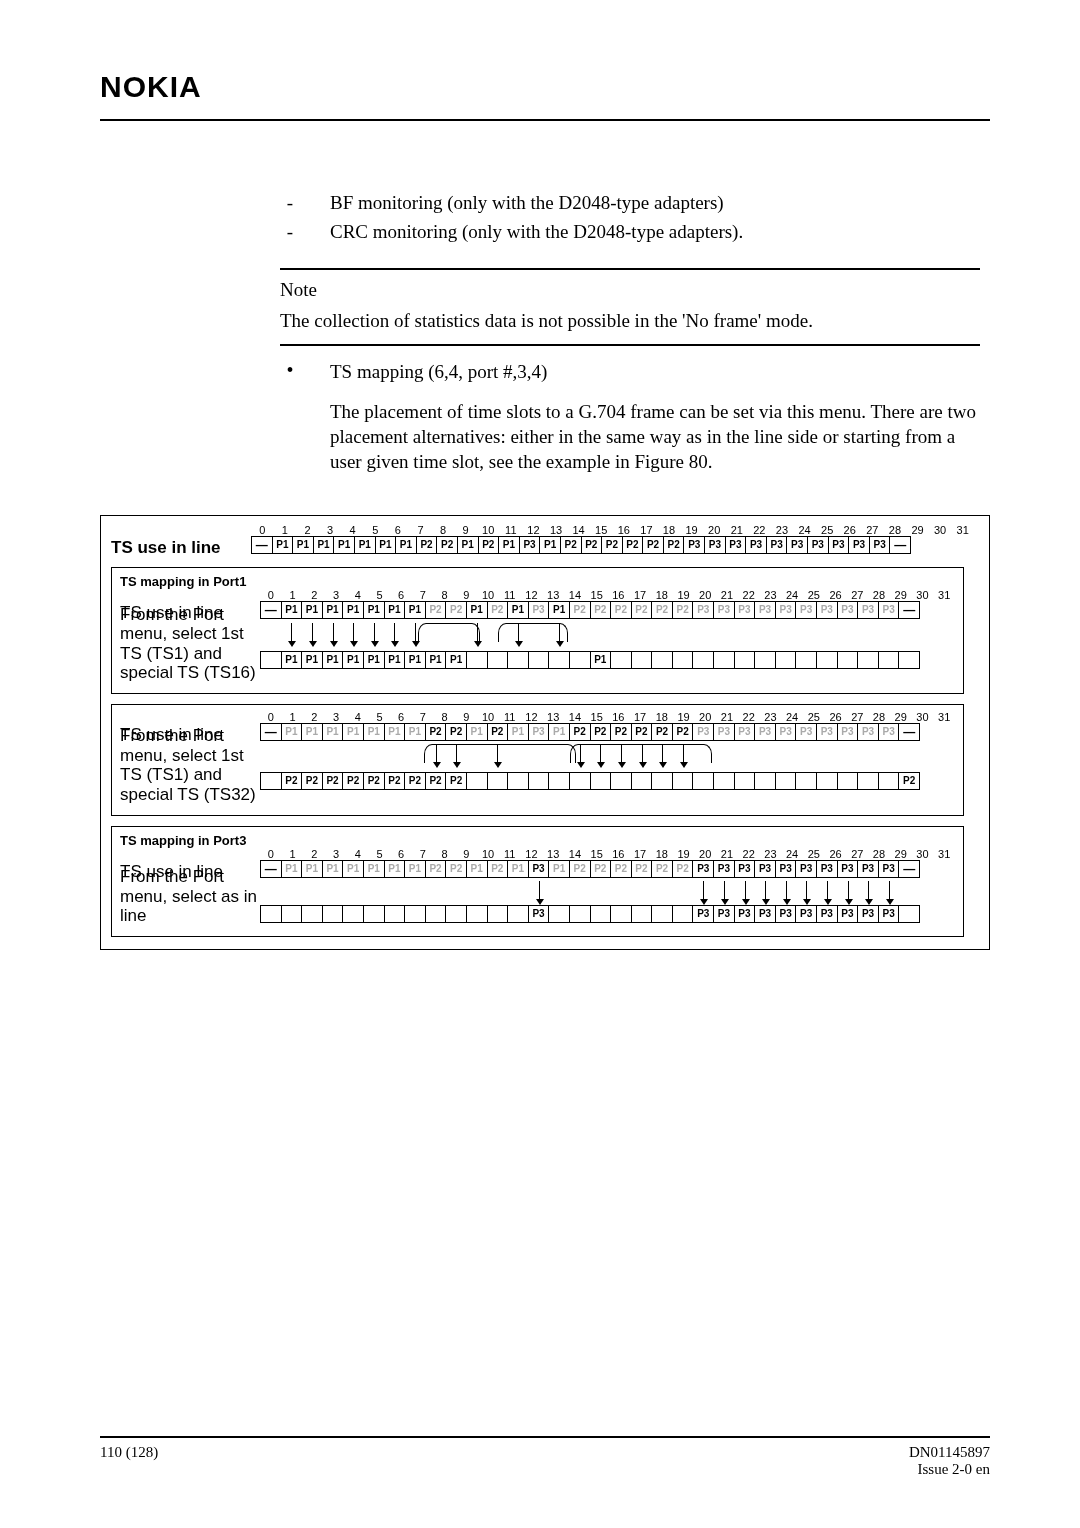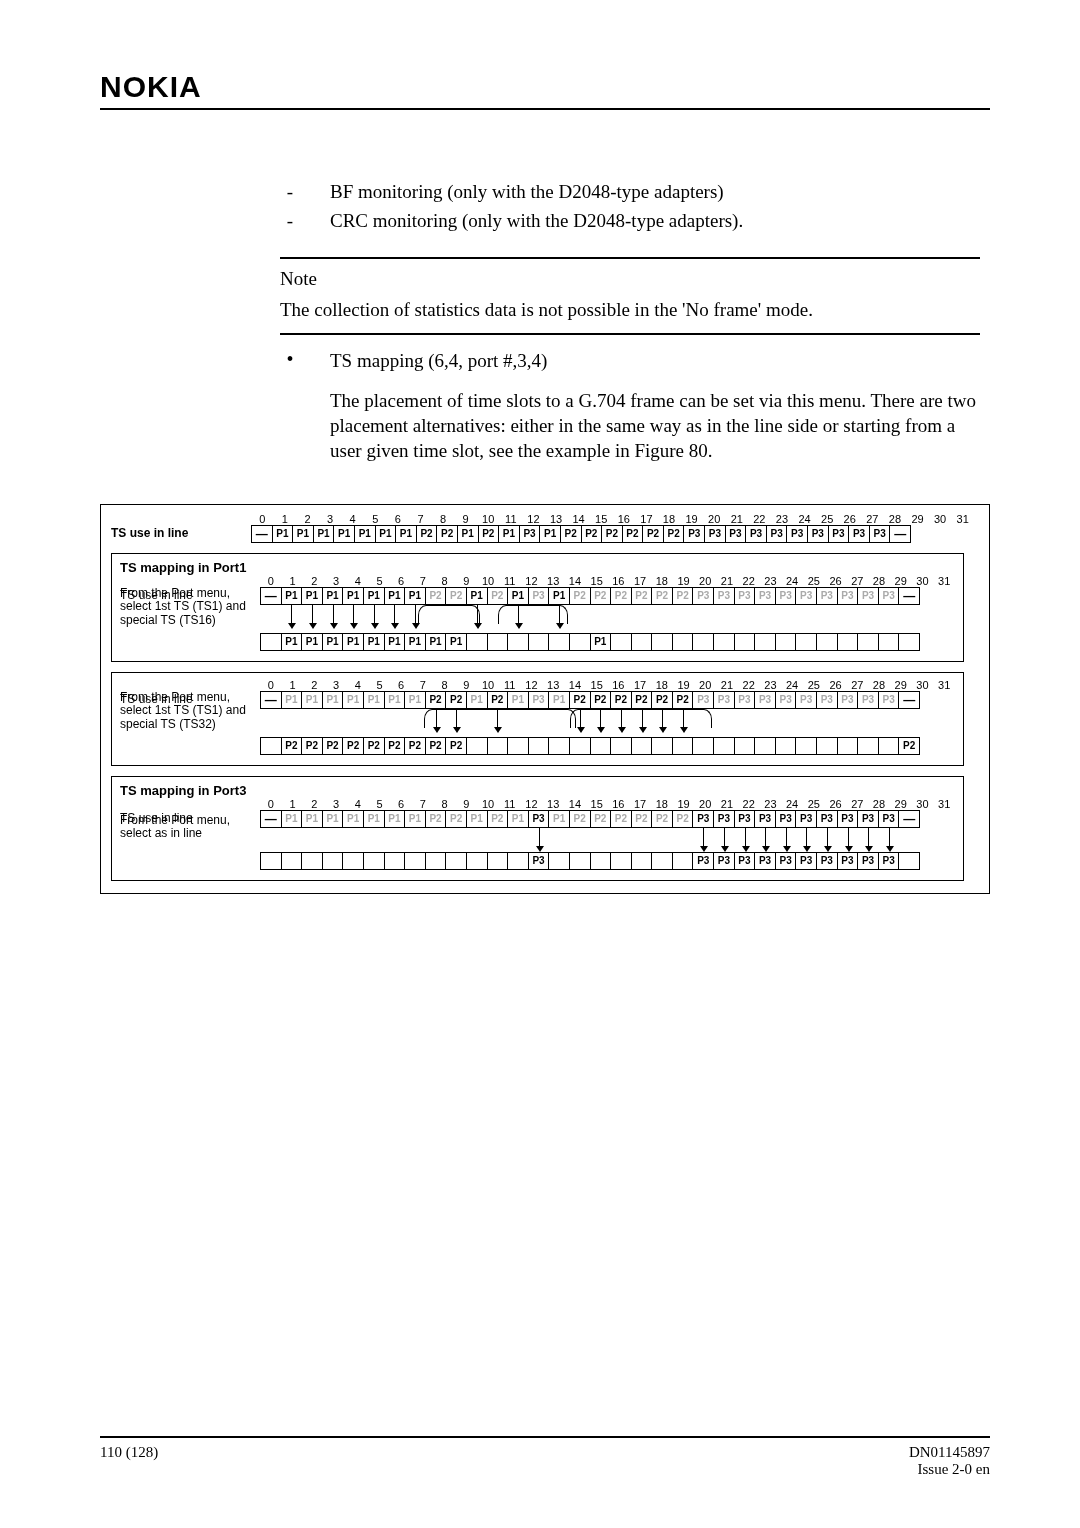--- a/index.html
+++ b/index.html
@@ -13,21 +13,21 @@
     height:1528px;
     position:relative;
     box-sizing:border-box;
     padding:70px 90px 0 100px;
   }
   .header-row {
     display:flex;
     justify-content:space-between;
     align-items:flex-end;
     border-bottom:2px solid #000;
-    padding-bottom:4px;
+    padding-bottom:15px;
   }
   .logo {
     font-family:Arial, Helvetica, sans-serif;
     font-weight:900;
     font-size:30px;
     letter-spacing:1px;
   }
   .header-right {
     font-size:15px;
   }
@@ -56,21 +56,21 @@
     font-family:Arial, Helvetica, sans-serif;
     font-size:12px;
     padding:8px 10px 12px 10px;
   }
   .fig-sub {
     border:1.5px solid #000;
     margin:10px 15px 0 0;
     padding:6px 8px 10px 8px;
   }
   .fig-title { font-weight:700; font-size:13px; }
-  .row-label { font-size:12px; width:140px; display:inline-block; vertical-align:top; line-height:1.15; padding-top:2px;}
+  .row-label { font-size:17px; width:140px; display:inline-block; vertical-align:top; line-height:1.15; padding-top:2px;}
   .grid-wrap { display:flex; align-items:flex-start; }
   .nums {
     display:flex;
     margin-left:140px;
     font-size:11px;
   }
   .nums span { width:22.6px; text-align:center; }
   .cells {
     display:flex;
   }

